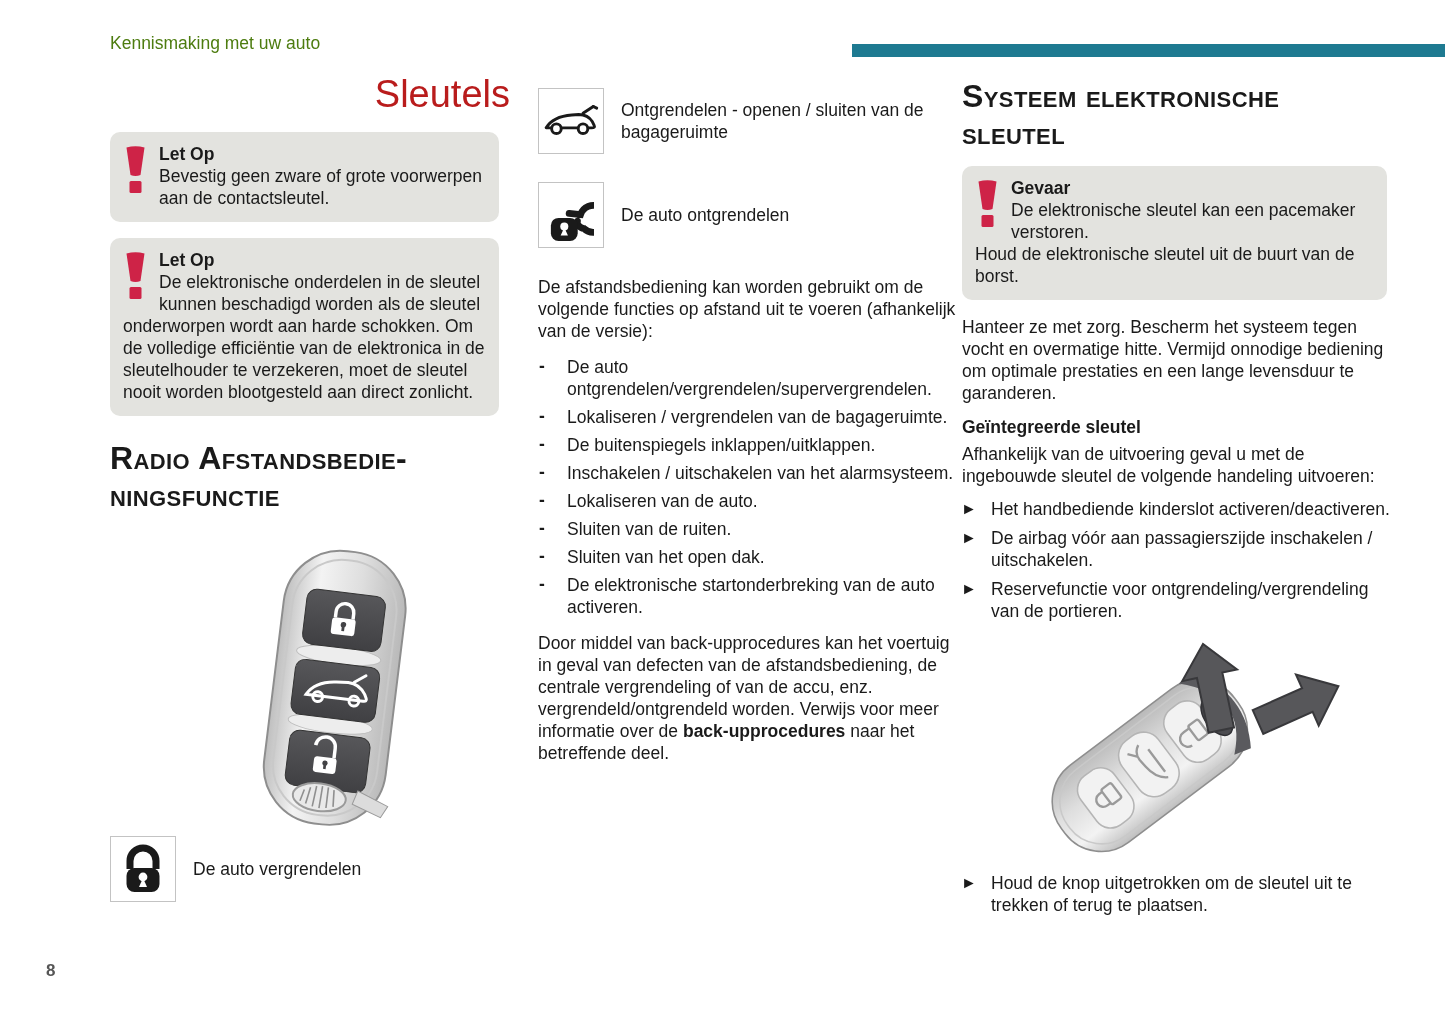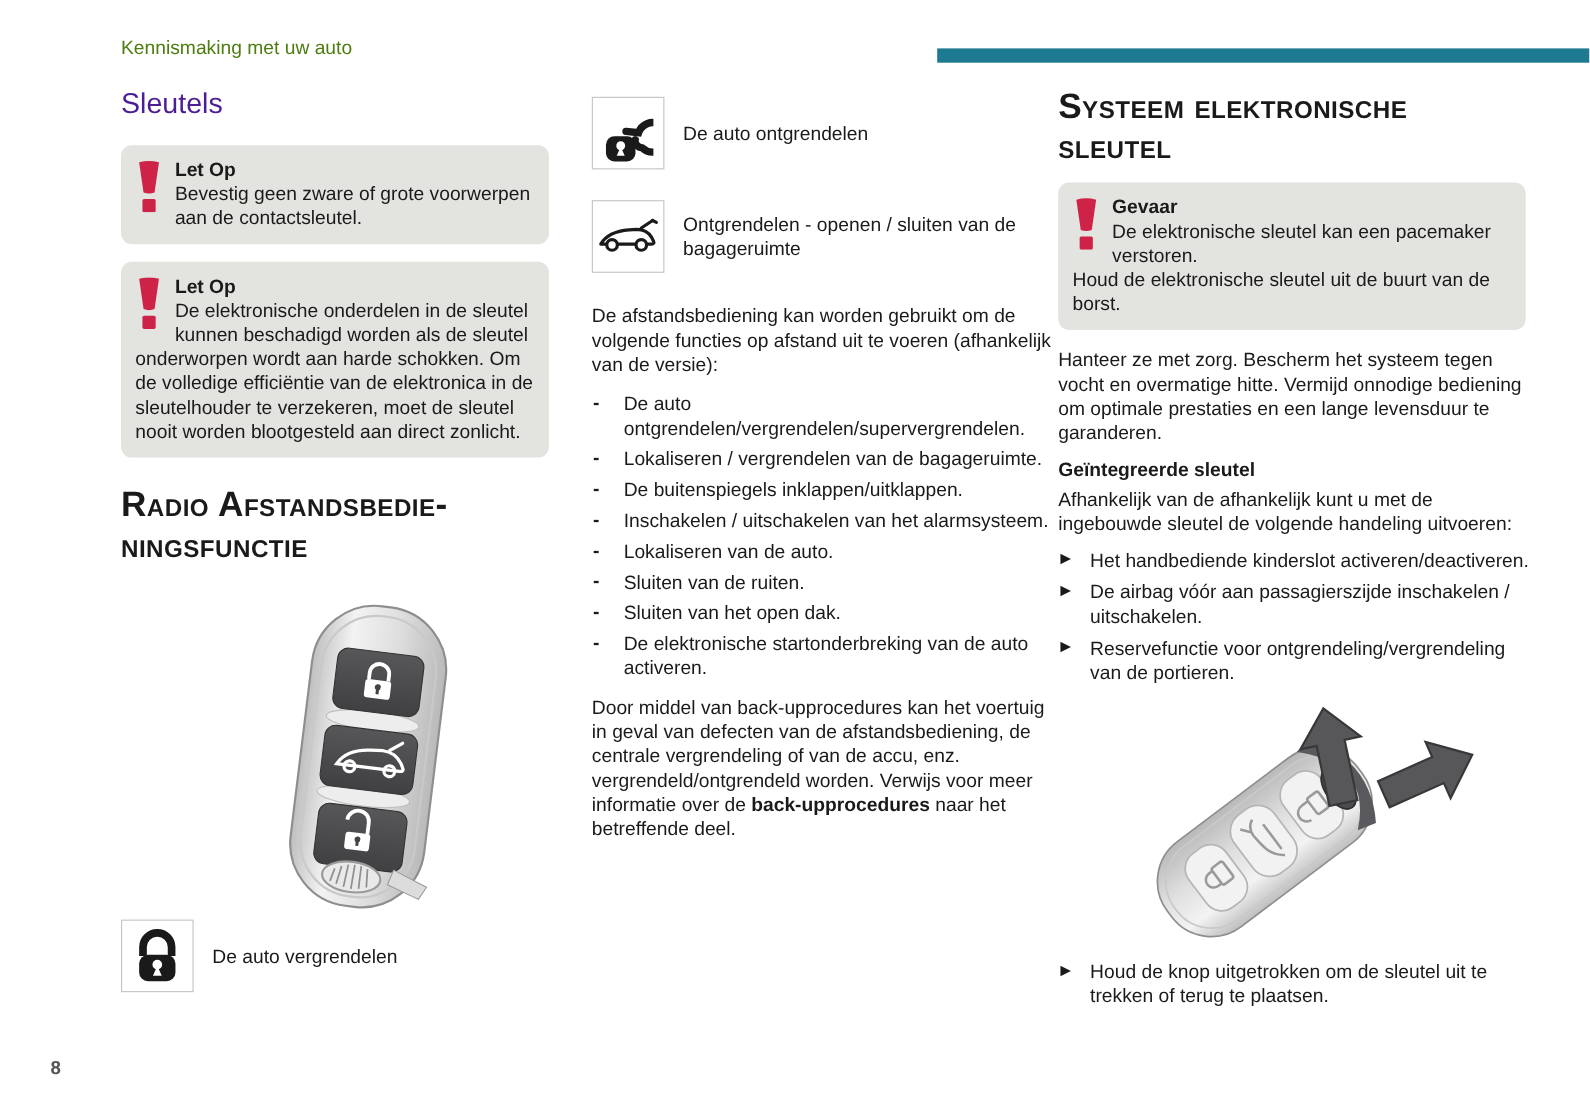--- a/index.html
+++ b/index.html
@@ -11,21 +11,21 @@
   .page{position:absolute;inset:0;overflow:hidden;}
 
   .runhead{position:absolute;left:110px;top:33px;font-size:17.5px;color:#4d7c0f;}
   .accentbar{position:absolute;left:852px;top:44px;width:593px;height:13px;background:#1e7a91;}
 
   .col{position:absolute;font-size:17.5px;line-height:22px;}
   #col1{left:110px;top:74px;width:400px;}
   #col2{left:538px;top:88px;width:420px;}
   #col3{left:962px;top:78px;width:436px;}
 
-  h1.pagetitle{font-size:26px;line-height:40px;font-weight:400;color:#4c1d95;margin:0 0 18px 0;}
+  h1.pagetitle{font-size:38px;line-height:40px;font-weight:400;color:#b91c1c;margin:0 0 18px 0;text-align:right;}
 
   .warnbox{background:#e3e3df;border-radius:10px;padding:11px 14px 13px 13px;margin:0 11px 16px 0;overflow:hidden;}
   .warnbox .bang{float:left;width:21px;height:47px;margin:3px 13px 2px 2px;}
   .warnbox .wtitle{font-weight:bold;}
 
   .smallcaps{font-variant:small-caps;font-weight:bold;font-size:32px;line-height:37px;color:#1a1a1a;margin:24px 0 0 0;letter-spacing:.4px;}
   #col3 .smallcaps{margin:0 0 14px 0;}
 
   .fob1{display:block;margin:30px 0 0 112px;}
   .lockrow{margin-top:40px;}
@@ -147,45 +147,45 @@
         </svg>
       </div>
       <div class="cap">De auto vergrendelen</div>
     </div>
   </div>
 
   <div class="col" id="col2">
 
     <div class="iconrow">
       <div class="iconbox">
-        <svg width="46" height="56" viewBox="0 0 48 58">
-          <path d="M28 34 V22 A14 14 0 1 1 42 17 C42 22 38 25 35 24.5" fill="none" stroke="#1a1a1a" stroke-width="7" stroke-linecap="round" transform="rotate(96 28 28)"></path>
-          <rect x="3" y="32" width="28" height="24" rx="8" fill="#1a1a1a"></rect>
-          <circle cx="17" cy="41" r="4.2" fill="#fff"></circle>
-          <polygon points="17,42 20.8,50.5 13.2,50.5" fill="#fff"></polygon>
-        </svg>
-      </div>
-      <div class="cap">De auto ontgrendelen</div>
-    </div>
-
-    <div class="iconrow">
-      <div class="iconbox">
         <svg width="56" height="36" viewBox="0 0 64 42">
           <g stroke="#1a1a1a" fill="none" stroke-width="3.4" stroke-linecap="round" stroke-linejoin="round">
             <path d="M3 29 C9 19 20 15 33 14 L41 13.5 C49 13.5 54 17 57 22 L59 26 C60 28 59 29 56 29 Z"></path>
             <circle cx="15" cy="30" r="5.6" fill="#fff"></circle>
             <circle cx="46" cy="30" r="5.6" fill="#fff"></circle>
             <path d="M46 12 L58 4"></path>
             <path d="M58 4 L62 6"></path>
           </g>
         </svg>
       </div>
       <div class="cap">Ontgrendelen - openen / sluiten van de bagageruimte</div>
     </div>
 
+    <div class="iconrow">
+      <div class="iconbox">
+        <svg width="46" height="56" viewBox="0 0 48 58">
+          <path d="M28 34 V22 A14 14 0 1 1 42 17 C42 22 38 25 35 24.5" fill="none" stroke="#1a1a1a" stroke-width="7" stroke-linecap="round" transform="rotate(96 28 28)"></path>
+          <rect x="3" y="32" width="28" height="24" rx="8" fill="#1a1a1a"></rect>
+          <circle cx="17" cy="41" r="4.2" fill="#fff"></circle>
+          <polygon points="17,42 20.8,50.5 13.2,50.5" fill="#fff"></polygon>
+        </svg>
+      </div>
+      <div class="cap">De auto ontgrendelen</div>
+    </div>
+
     <p class="para" style="margin-top:2px">De afstandsbediening kan worden gebruikt om de volgende functies op afstand uit te voeren (afhankelijk van de versie):</p>
 
     <div class="dashlist">
       <div class="li"><span class="bullet">-</span><span>De auto ontgrendelen/vergrendelen/supervergrendelen.</span></div>
       <div class="li"><span class="bullet">-</span><span>Lokaliseren / vergrendelen van de bagageruimte.</span></div>
       <div class="li"><span class="bullet">-</span><span>De buitenspiegels inklappen/uitklappen.</span></div>
       <div class="li"><span class="bullet">-</span><span>Inschakelen / uitschakelen van het alarmsysteem.</span></div>
       <div class="li"><span class="bullet">-</span><span>Lokaliseren van de auto.</span></div>
       <div class="li"><span class="bullet">-</span><span>Sluiten van de ruiten.</span></div>
       <div class="li"><span class="bullet">-</span><span>Sluiten van het open dak.</span></div>
@@ -206,21 +206,21 @@
       </svg>
       <span class="wtitle">Gevaar</span><br>
       <span>De elektronische sleutel kan een pacemaker verstoren.</span><br>
       <span>Houd de elektronische sleutel uit de buurt van de borst.</span>
     </div>
 
     <p class="para">Hanteer ze met zorg. Bescherm het systeem tegen vocht en overmatige hitte. Vermijd onnodige bediening om optimale prestaties en een lange levensduur te garanderen.</p>
 
     <div class="subhead">Geïntegreerde sleutel</div>
 
-    <p class="para">Afhankelijk van de afhankelijk kunt u met de ingebouwde sleutel de volgende handeling uitvoeren:</p>
+    <p class="para">Afhankelijk van de uitvoering geval u met de ingebouwde sleutel de volgende handeling uitvoeren:</p>
 
     <div class="arrowlist">
       <div class="li"><span class="arrow">►</span><span>Het handbediende kinderslot activeren/deactiveren.</span></div>
       <div class="li"><span class="arrow">►</span><span>De airbag vóór aan passagierszijde inschakelen / uitschakelen.</span></div>
       <div class="li"><span class="arrow">►</span><span>Reservefunctie voor ontgrendeling/vergrendeling van de portieren.</span></div>
     </div>
 
     <svg class="fob2" width="400" height="232" viewBox="0 0 400 232">
       <g transform="translate(186,132) rotate(-127) scale(0.78) translate(-112,-147)">
         <rect x="52" y="6" width="124" height="278" rx="58" fill="url(#gsilver)" stroke="#8e8e8e" stroke-width="2"></rect>

